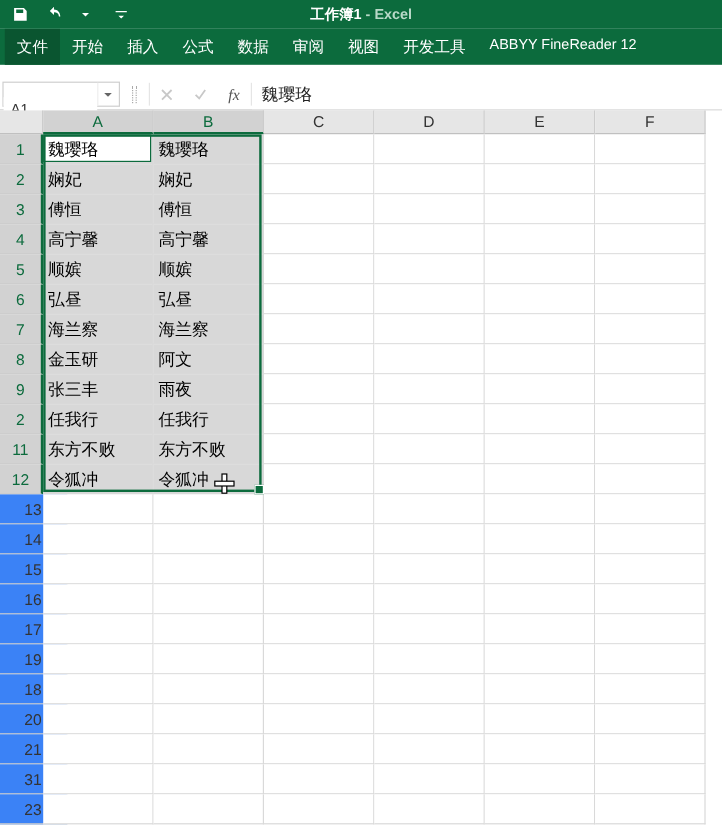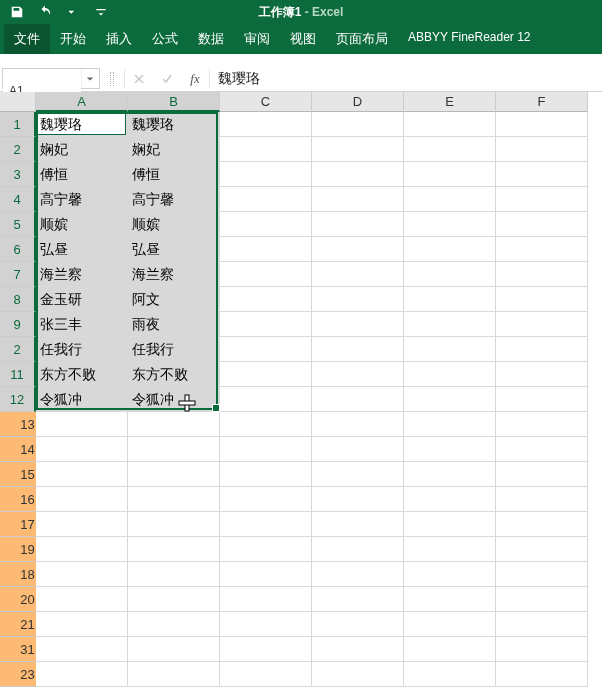--- a/index.html
+++ b/index.html
@@ -35,21 +35,21 @@
   .fbar-btn.fx { color: #555; font-style: italic; font-size: 13px; font-family: "Times New Roman", serif; }
   .formula-input { flex: 1; border: none; outline: none; font-size: 14px; padding: 2px 8px; color: #222; }
 
   
   .sheet { position: relative; }
   .corner { position: absolute; left: 0; top: 0; width: 36px; height: 20px; background: #e6e6e6; border-right: 1px solid #ccc; border-bottom: 1px solid #b7b7b7; }
   .col-headers { position: absolute; left: 36px; top: 0; height: 20px; display: flex; }
   .col-h { width: 92px; height: 20px; background: #e6e6e6; border-right: 1px solid #ccc; border-bottom: 1px solid #b7b7b7; text-align: center; font-size: 13px; color: #333; line-height: 20px; }
   .col-h.sel { background: #d2d2d2; border-bottom: 2px solid #0c6b3d; height: 20px; line-height: 19px; color:#0c6b3d; }
   .row-headers { position: absolute; left: 0; top: 20px; }
-  .row-h { width: 56px; height: 25px; background: #fdba74; border-right: 1px solid #b7b7b7; border-bottom: 1px solid #ccc; text-align: center; font-size: 13px; color: #333; line-height: 25px; }
+  .row-h { width: 56px; height: 25px; background: #3b82f6; border-right: 1px solid #b7b7b7; border-bottom: 1px solid #ccc; text-align: center; font-size: 13px; color: #333; line-height: 25px; }
   .row-h.sel { background: #d2d2d2; border-right: 2px solid #0c6b3d; width:36px; color:#0c6b3d; }
 
   .grid { position: absolute; left: 36px; top: 20px; }
   .grid-row { display: flex; }
   .cell { width: 92px; height: 25px; border-right: 1px solid #d9d9d9; border-bottom: 1px solid #d9d9d9; font-size: 14px; color: #000; padding: 2px 4px; line-height: 21px; overflow: hidden; white-space: nowrap; background: #fff; }
   .cell.filled { background: #d8d8d8; }
 
   
   .sel-border { position: absolute; border: 2px solid #0c6b3d; pointer-events: none; }
   .sel-border::after { content:""; position:absolute; right:-4px; bottom:-4px; width:6px; height:6px; background:#0c6b3d; border:1px solid #fff; }
@@ -92,21 +92,21 @@
 </div>
 
 <div class="ribbon-tabs">
   <div class="tab file">文件</div>
   <div class="tab">开始</div>
   <div class="tab">插入</div>
   <div class="tab">公式</div>
   <div class="tab">数据</div>
   <div class="tab">审阅</div>
   <div class="tab">视图</div>
-  <div class="tab">页面布局</div>
+  <div class="tab">开发工具</div>
   <div class="tab last">ABBYY FineReader 12</div>
 </div>
 
 <div class="fbar-row">
   <div class="namebox-wrap">
     <input class="namebox" value="A1" style="">
     <div class="namebox-dd">
       <svg viewBox="0 0 10 10">
           <path d="M1 3l4 4 4-4z"></path>
         </svg>

